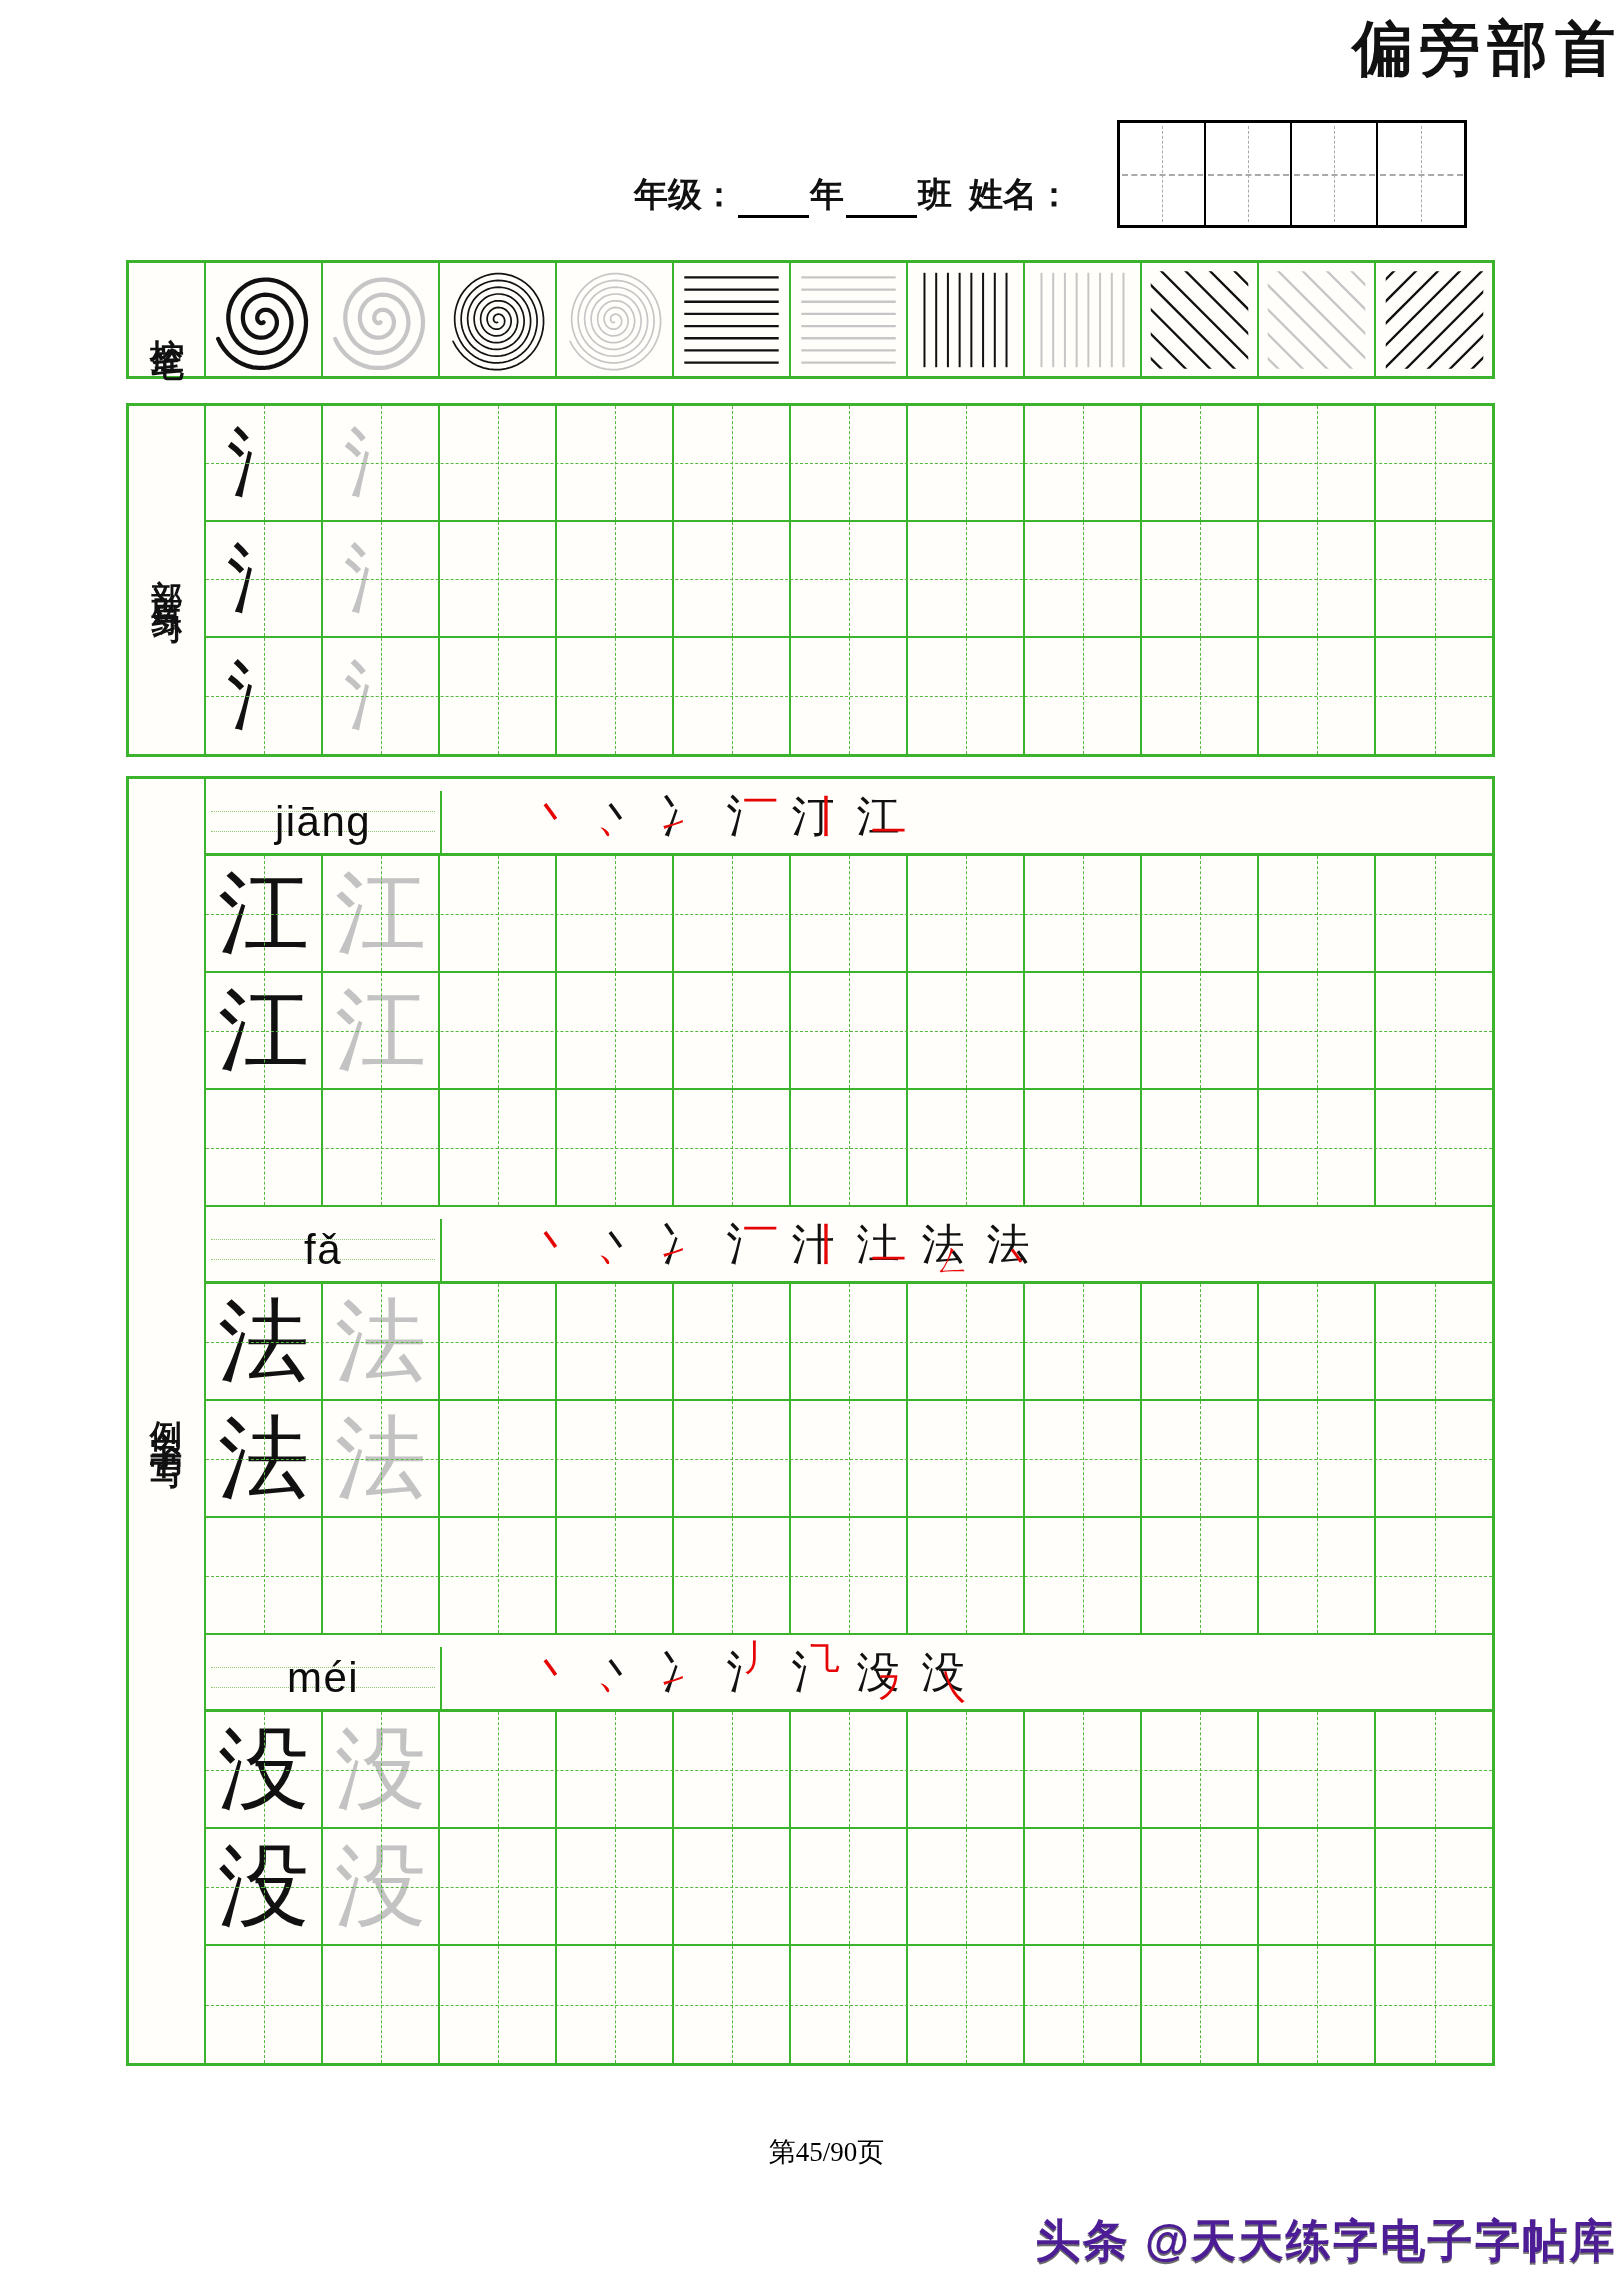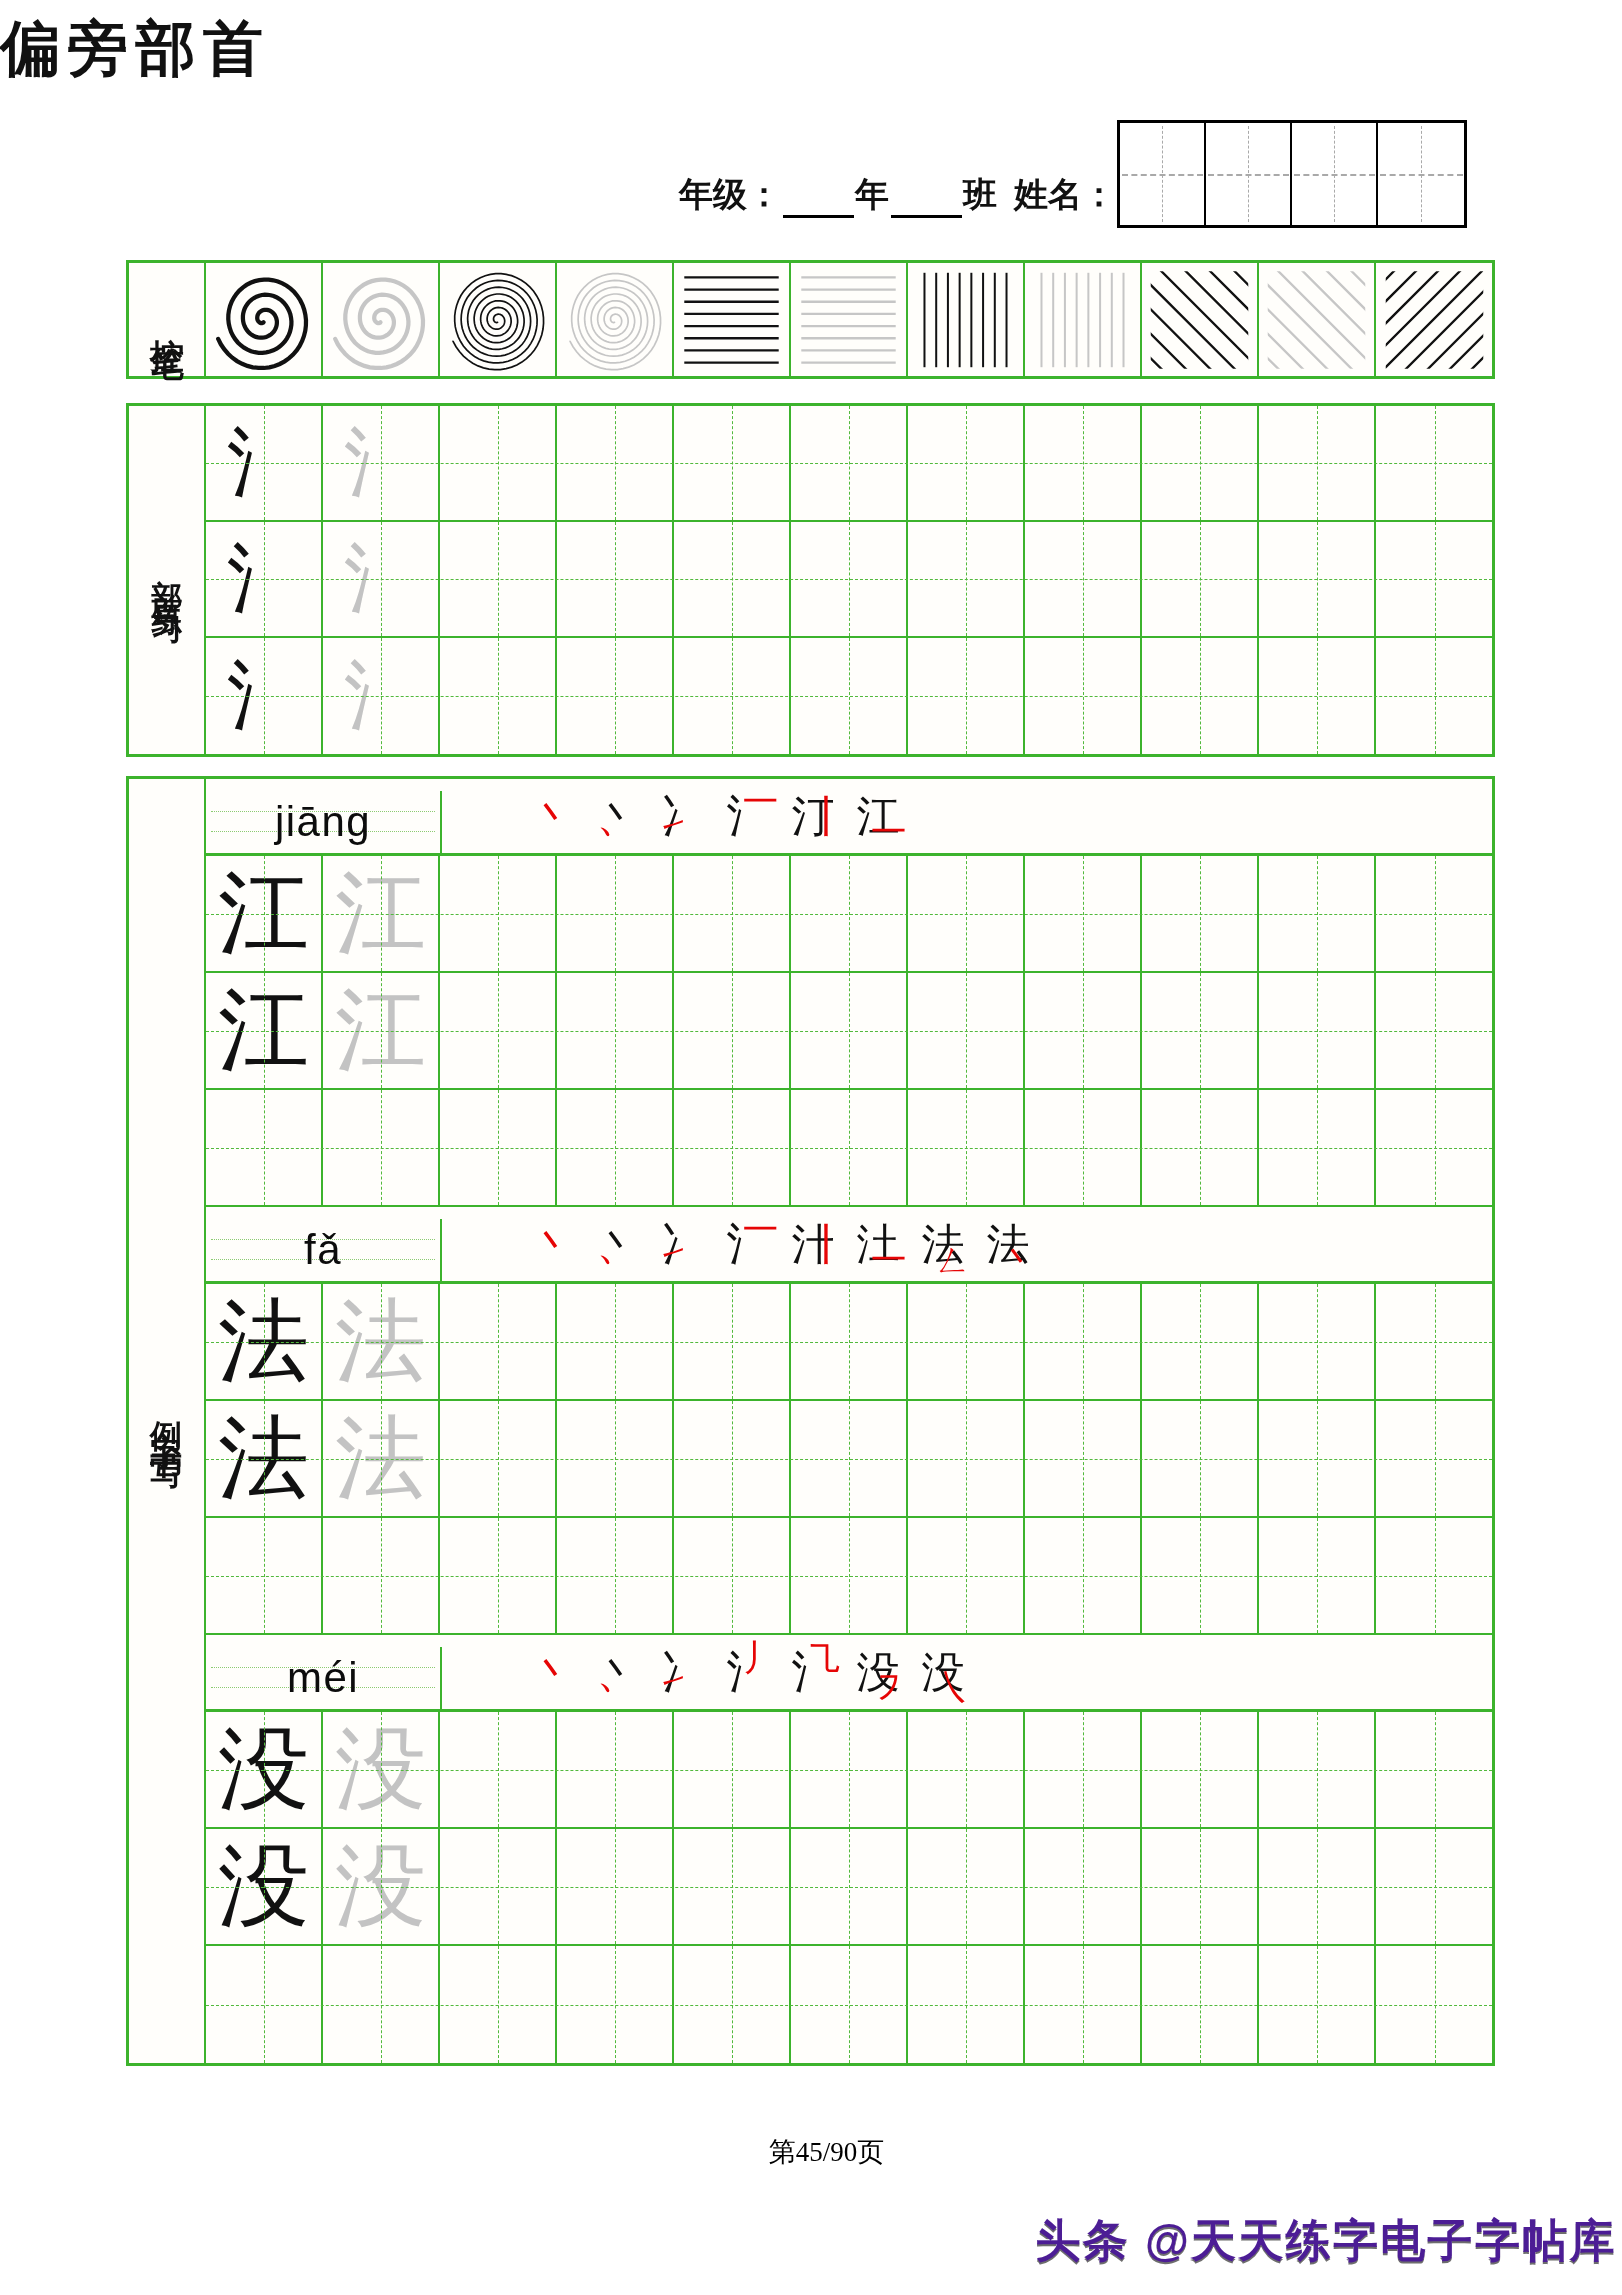--- a/index.html
+++ b/index.html
@@ -4,24 +4,24 @@
 <style>
   :root{
     --g:#3CB32C; --gd:#52B93C; --pg:#8CCB72;
     --ink:#111111; --gray:#C3C3C3; --pgray:#C6C6C6; --red:#E60505;
   }
   html,body{margin:0;padding:0;background:#ffffff;}
   .page{position:relative;width:1623px;height:2295px;background:#fff;overflow:hidden;
         font-family:"Liberation Sans",sans-serif;color:var(--ink);}
 
   
-  .title{position:absolute;top:9.3px;left:0;right:0;text-align:left;
+  .title{position:absolute;top:9.3px;left:0;right:0;text-align:right;
          font-family:Liberation Mono, monospace;font-weight:700;font-size:60px;letter-spacing:7.7px;}
   .form-line{position:absolute;top:172px;left:634px;display:flex;align-items:flex-end;
-             font-family:"Liberation Serif",serif;font-size:34px;font-weight:600;white-space:nowrap;margin-left:45px;}
+             font-family:"Liberation Serif",serif;font-size:34px;font-weight:600;white-space:nowrap;}
   .uline{display:inline-block;width:71px;height:36px;border-bottom:3.1px solid #000;margin:0 1.5px;}
   .gapsp{display:inline-block;width:17px;}
   .name-grid{position:absolute;left:1117px;top:120px;display:flex;border:3.1px solid #000;background:#fff;}
   .ncell{width:86px;height:102px;position:relative;border-right:2.3px solid #000;box-sizing:border-box;}
   .ncell:last-child{border-right:none;}
   .ncell::before{content:"";position:absolute;left:50%;top:3.1px;bottom:3.1px;border-left:1.5px dashed #A9A9A9;}
   .ncell::after{content:"";position:absolute;top:50%;left:1.5px;right:1.5px;border-top:2.3px dashed #A9A9A9;}
 
   
   .tbl{position:absolute;left:126px;width:1369px;border:3.1px solid var(--g);

